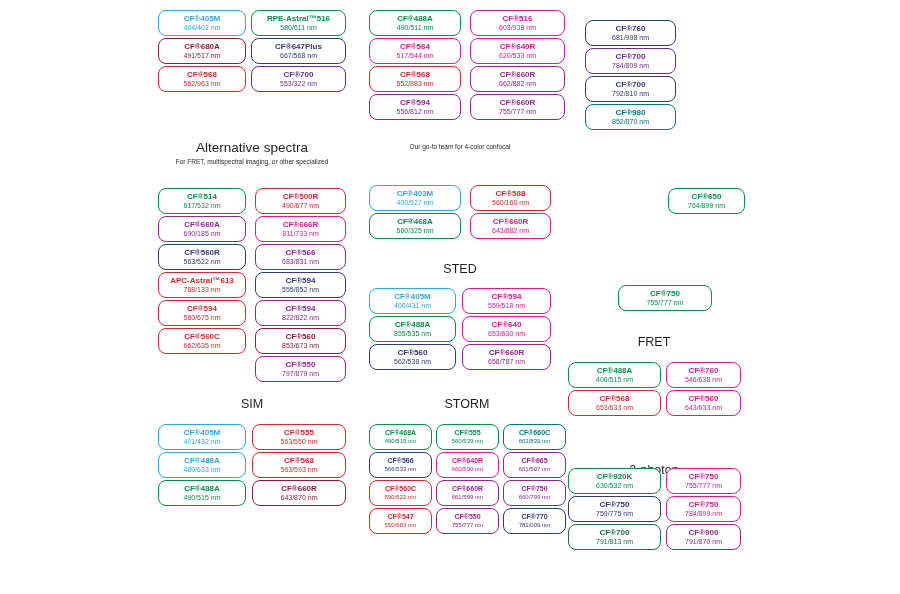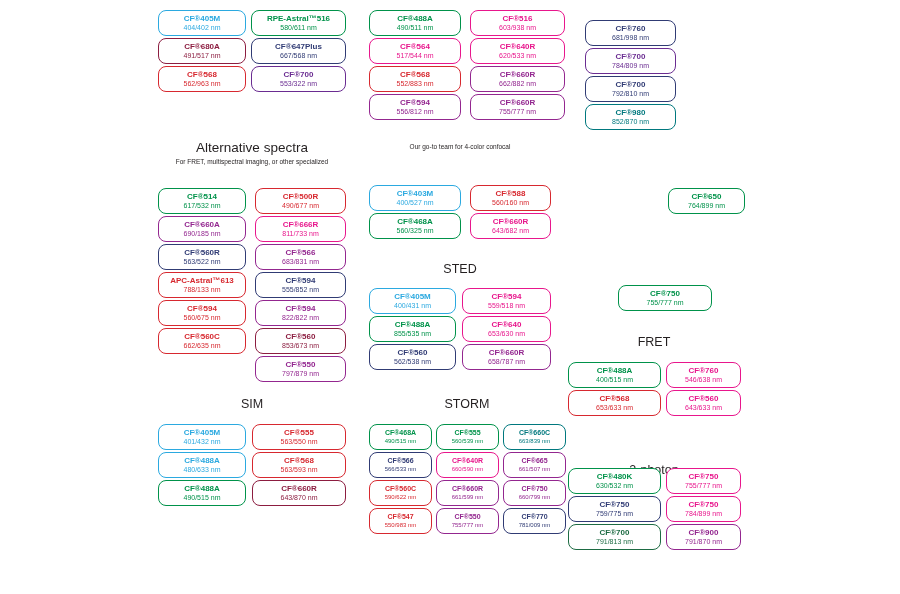--- a/index.html
+++ b/index.html
@@ -354,21 +354,21 @@
         <div class="pill-name" style="color: rgb(48, 59, 116);">CF®770</div>
         <div class="pill-nm" style="color: rgb(48, 59, 116);">781/009 nm</div>
       </div>
     </div>
 
   <div class="heading" style="left:589px;top:464px;width:130px">
     <div class="h-title">2-photon</div>
   </div>
   <div class="col" style="left:568px;top:468px;width:93px">
       <div class="pill" style="border-color: rgb(0, 146, 74);">
-        <div class="pill-name" style="color: rgb(0, 146, 74);">CF®480K</div>
+        <div class="pill-name" style="color: rgb(0, 146, 74);">CF®920K</div>
         <div class="pill-nm" style="color: rgb(0, 146, 74);">630/532 nm</div>
       </div>
       <div class="pill" style="border-color: rgb(48, 59, 116);">
         <div class="pill-name" style="color: rgb(48, 59, 116);">CF®750</div>
         <div class="pill-nm" style="color: rgb(48, 59, 116);">759/775 nm</div>
       </div>
       <div class="pill" style="border-color: rgb(29, 107, 67);">
         <div class="pill-name" style="color: rgb(29, 107, 67);">CF®700</div>
         <div class="pill-nm" style="color: rgb(29, 107, 67);">791/813 nm</div>
       </div>

